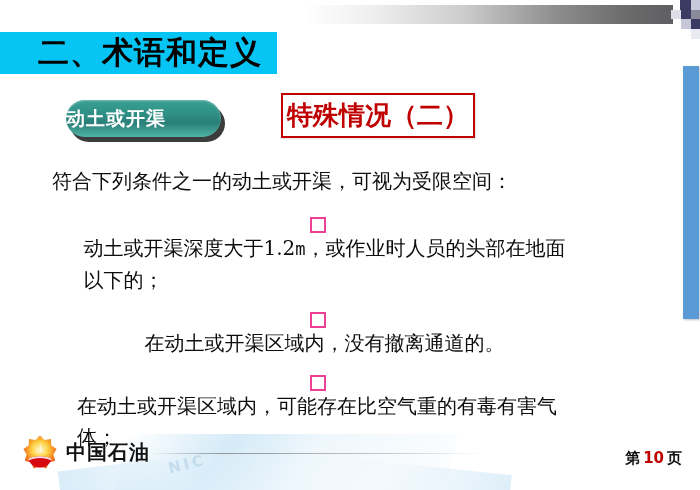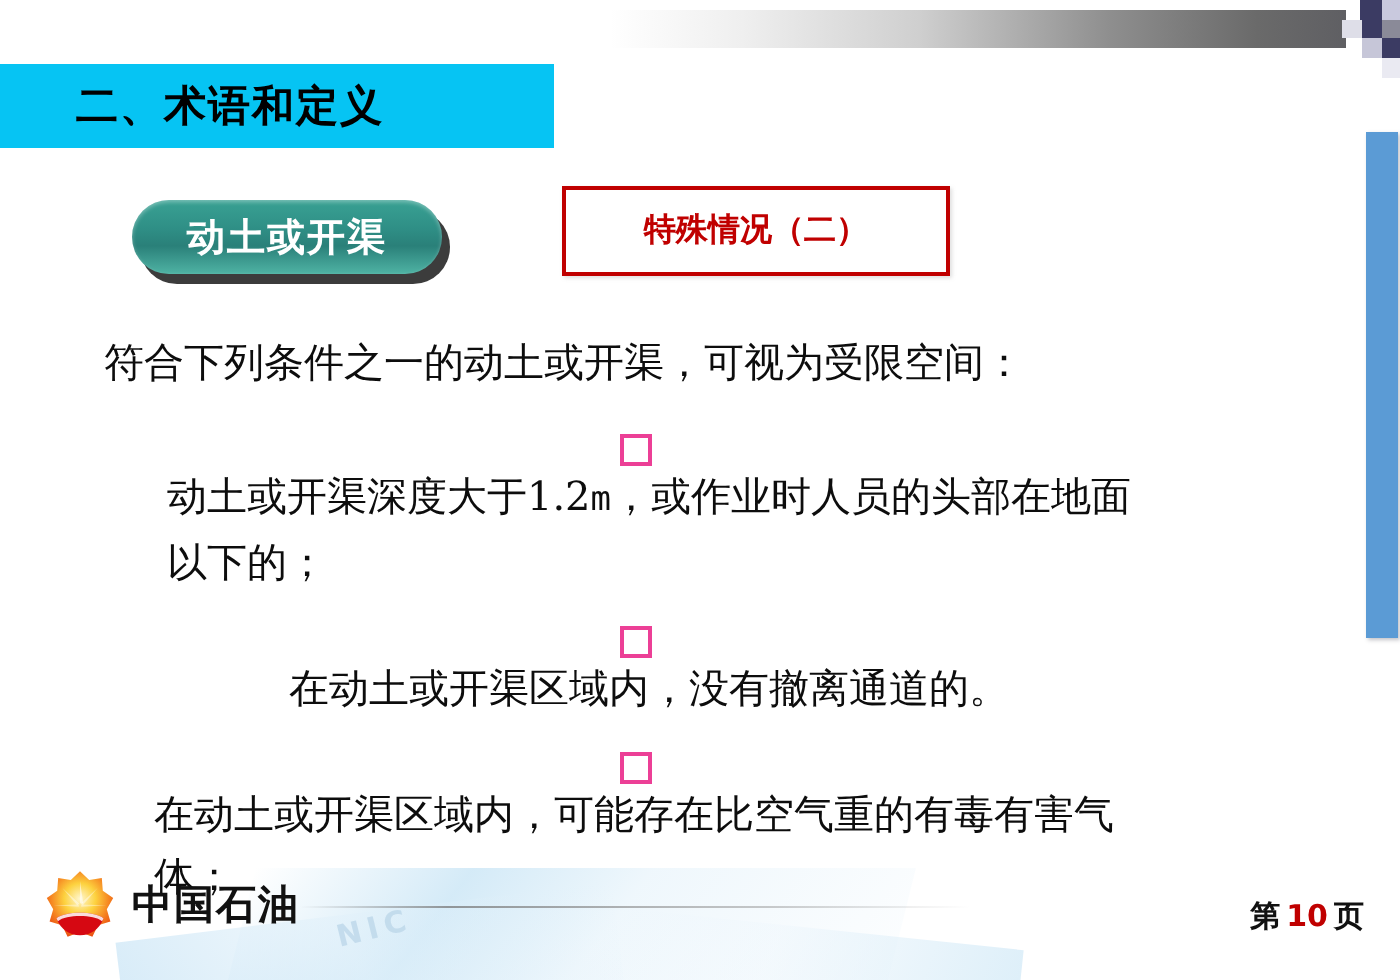--- a/index.html
+++ b/index.html
@@ -52,21 +52,21 @@
     height: 42px;
     background: #06C4F3;
     display: flex;
     align-items: center;
   }
   .title-banner span {
     display: block;
     margin-left: 38px;
     font-family: "DejaVu Sans", "Liberation Sans", sans-serif;
     font-weight: bold;
-    font-size: 21px;
+    font-size: 31px;
     color: #000000;
     letter-spacing: 1px;
     white-space: nowrap;
   }
 
   
   .pill-wrap {
     position: absolute;
     left: 66px;
     top: 100px;
@@ -83,21 +83,20 @@
   }
   .pill {
     position: relative;
     width: 155px;
     height: 37px;
     border-radius: 19px;
     background: linear-gradient(to bottom, #39a193 0%, #2f8f86 38%, #2a8079 62%, #4fb3a4 100%);
     box-shadow: inset 0 1px 2px rgba(255,255,255,0.35);
     display: flex;
     align-items: center;
-    justify-content: center;
   }
   .pill span {
     font-family: "DejaVu Sans", "Liberation Sans", sans-serif;
     font-weight: bold;
     font-size: 19px;
     color: #ffffff;
     letter-spacing: 1px;
     white-space: nowrap;
   }
 
@@ -111,21 +110,21 @@
     border: 2px solid #c00000;
     background: #ffffff;
     display: flex;
     align-items: center;
     justify-content: center;
     box-shadow: 1px 1px 2px rgba(150,150,150,0.3);
   }
   .red-box span {
     font-family: "DejaVu Serif", "Liberation Serif", serif;
     font-weight: bold;
-    font-size: 16px;
+    font-size: 26px;
     color: #c00000;
     white-space: nowrap;
   }
 
   
   .content {
     position: absolute;
     left: 0;
     top: 166px;
     width: 572px;

